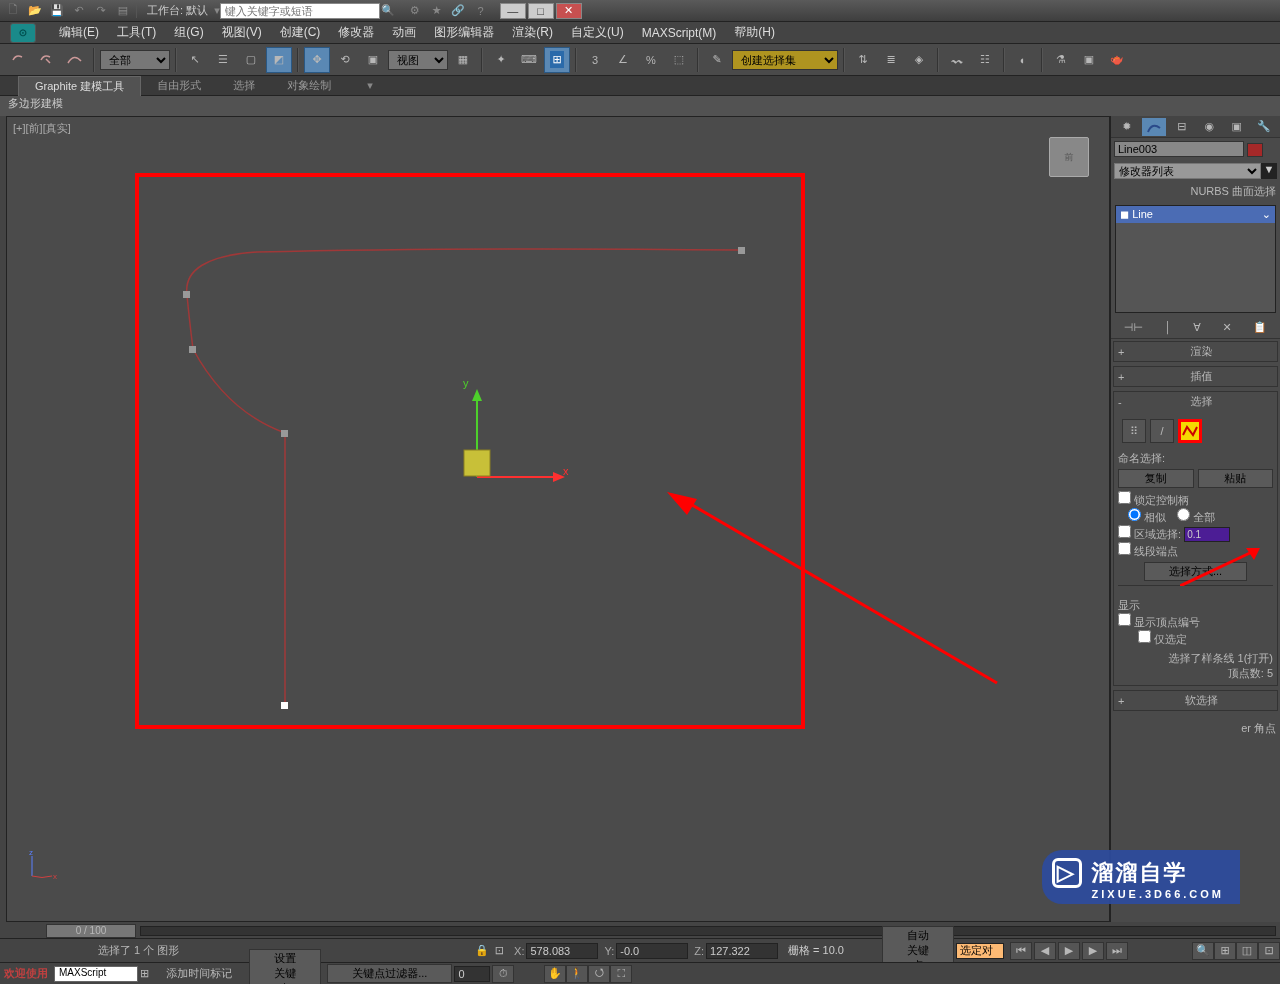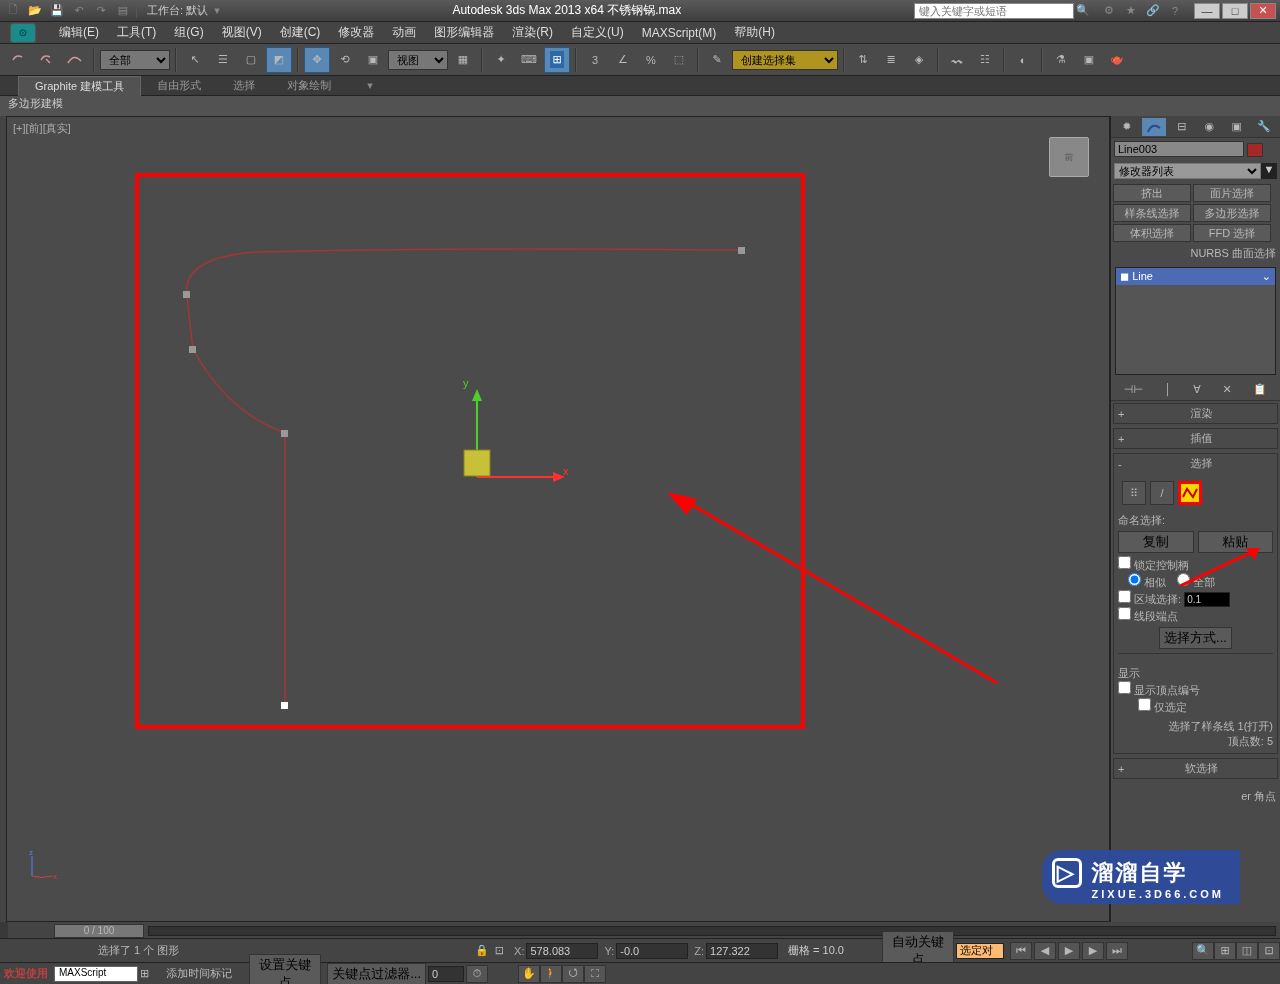--- a/index.html
+++ b/index.html
@@ -45,57 +45,56 @@
 .mod-stack-item { background: #4b6cb4; color: #fff; padding: 2px 4px; font-size: 11px; display: flex; justify-content: space-between; }
 .stack-tools { display: flex; justify-content: space-around; padding: 4px 2px; border-bottom: 1px solid #333; }
 .rollout { border: 1px solid #333; margin: 2px; background: #4a4a4a; }
 .rollout-header { display: flex; align-items: center; padding: 2px 4px; background: #4a4a4a; font-size: 11px; }
 .rollout-header .sign { width: 12px; }
 .rollout-header .title { flex: 1; text-align: center; }
 .rollout-body { padding: 4px; font-size: 11px; }
 .sel-subobj { display: flex; gap: 4px; padding: 4px; }
 .subobj-btn { width: 24px; height: 24px; border: 1px solid #333; background: #555; display: flex; align-items: center; justify-content: center; }
 .subobj-btn.highlighted { background: #f5d800; border: 3px solid #ff0000; }
-.small-btn { background: #5a5a5a; border: 1px solid #333; padding: 1px 4px; font-size: 13px; }
-.timeline { position: absolute; bottom: 44px; left: 8px; right: 0; height: 18px; background: #444; display: flex; align-items: center; }
+.small-btn { background: #5a5a5a; border: 1px solid #333; padding: 1px 24px; font-size: 11px; }
+.timeline { position: absolute; bottom: 44px; left: 0; right: 0; height: 18px; background: #444; display: flex; align-items: center; }
 .time-slider { width: 90px; height: 14px; background: #777; border: 1px solid #333; text-align: center; font-size: 10px; margin-left: 2px; }
 .track-area { position: absolute; bottom: 22px; left: 0; right: 0; height: 22px; background: #3a3a3a; border-top: 1px solid #222; display: flex; }
 .status-bar { position: absolute; bottom: 0; left: 0; right: 0; height: 22px; background: #444; display: flex; align-items: center; border-top: 1px solid #222; font-size: 11px; }
 .maxscript-mini { width: 84px; height: 16px; background: #fff; color: #000; margin: 2px; padding: 0 4px; font-size: 10px; border:1px solid #666; }
 .status-msg { flex: 1; padding-left: 8px; color: #ccc; }
 .coord-field { background: #333; color: #ccc; border: 1px solid #222; width: 72px; height: 16px; font-size: 11px; padding: 0 3px; margin: 0 2px; }
 .coord-label { color: #aaa; margin-left: 4px; }
 .grid-field { color: #ccc; margin: 0 8px; }
 .playback { display: flex; gap: 2px; margin: 0 4px; }
 .play-btn { width: 22px; height: 18px; border: 1px solid #333; background: #555; display:flex; align-items:center; justify-content:center; }
 .watermark { position: absolute; right: 40px; bottom: 80px; background: rgba(45,75,155,0.95); color: #fff; padding: 8px 16px 4px 50px; border-radius: 20px 0 0 20px; font-size: 22px; font-weight: bold; letter-spacing: 2px; }
 .watermark .sub { font-size: 11px; letter-spacing: 3px; display: block; text-align: right; }
 .watermark .play-icon { position:absolute; left:10px; top:8px; width:30px; height:30px; border:3px solid #fff; border-radius:6px; display:flex; align-items:center; justify-content:center; }
 .viewcube { position: absolute; top: 20px; right: 20px; width: 40px; height: 40px; background: #888; border: 1px solid #aaa; display: flex; align-items: center; justify-content: center; font-size: 9px; color: #555; border-radius:2px; }
 .axis-gizmo { position: absolute; bottom: 40px; left: 20px; width: 30px; height: 30px; }
 .red-frame { position: absolute; border: 4px solid #ff0000; pointer-events:none; }
-.spinner-input { background:#000000; color:#ccc; border:1px solid #222; width:46px; font-size:10px; padding:1px 2px;}
+.spinner-input { background:#4c1d95; color:#ccc; border:1px solid #222; width:46px; font-size:10px; padding:1px 2px;}
 .selection-info-row { height:24px; background:#444; display:flex; align-items:center; border-top:1px solid #222; font-size:11px; padding-left:4px;}
 </style>
 </head>
 <body>
 
 <div class="title-bar">
   <div class="icon-group">
     <span class="tb-btn">🗋</span>
     <span class="tb-btn">📂</span>
     <span class="tb-btn">💾</span>
     <span class="tb-btn">↶</span>
     <span class="tb-btn">↷</span>
     <span class="tb-btn">▤</span>
   </div>
   <span class="divider"></span>
   <span class="workspace">工作台: 默认</span>
   <span style="color:#888;">▾</span>
-  <span class="title-text">Autodesk 3ds Max  2013 x64    不锈钢锅.max</span>
   <input class="search" placeholder="键入关键字或短语" style="">
   <span class="tb-btn">🔍</span>
   <div class="icon-group" style="margin:0 8px;">
     <span class="tb-btn">⚙</span>
     <span class="tb-btn">★</span>
     <span class="tb-btn">🔗</span>
     <span class="tb-btn">?</span>
   </div>
   <div class="win-btn">—</div>
   <div class="win-btn">□</div>
@@ -242,28 +241,20 @@
       <div class="cmd-tab">▣</div>
       <div class="cmd-tab">🔧</div>
     </div>
     <div class="obj-name">
       <input value="Line003" style="">
       <span class="obj-color"></span>
     </div>
     <div class="mod-dropdown">
       <select><option>修改器列表</option></select>
       <span style="background:#222;color:#ccc;width:16px;text-align:center;">▼</span>
-    </div>
-    <div class="mod-btns">
-      <div class="mod-btn">挤出</div>
-      <div class="mod-btn">面片选择</div>
-      <div class="mod-btn">样条线选择</div>
-      <div class="mod-btn">多边形选择</div>
-      <div class="mod-btn">体积选择</div>
-      <div class="mod-btn">FFD 选择</div>
     </div>
     <div style="text-align:right;padding:2px 4px;font-size:11px;margin-left:40px;">NURBS 曲面选择</div>
     <div class="mod-stack">
       <div class="mod-stack-item">
         <span>◼ <span>Line</span></span>
         <span>⌄</span>
       </div>
     </div>
     <div class="stack-tools">
       <span>⊣⊢</span>

